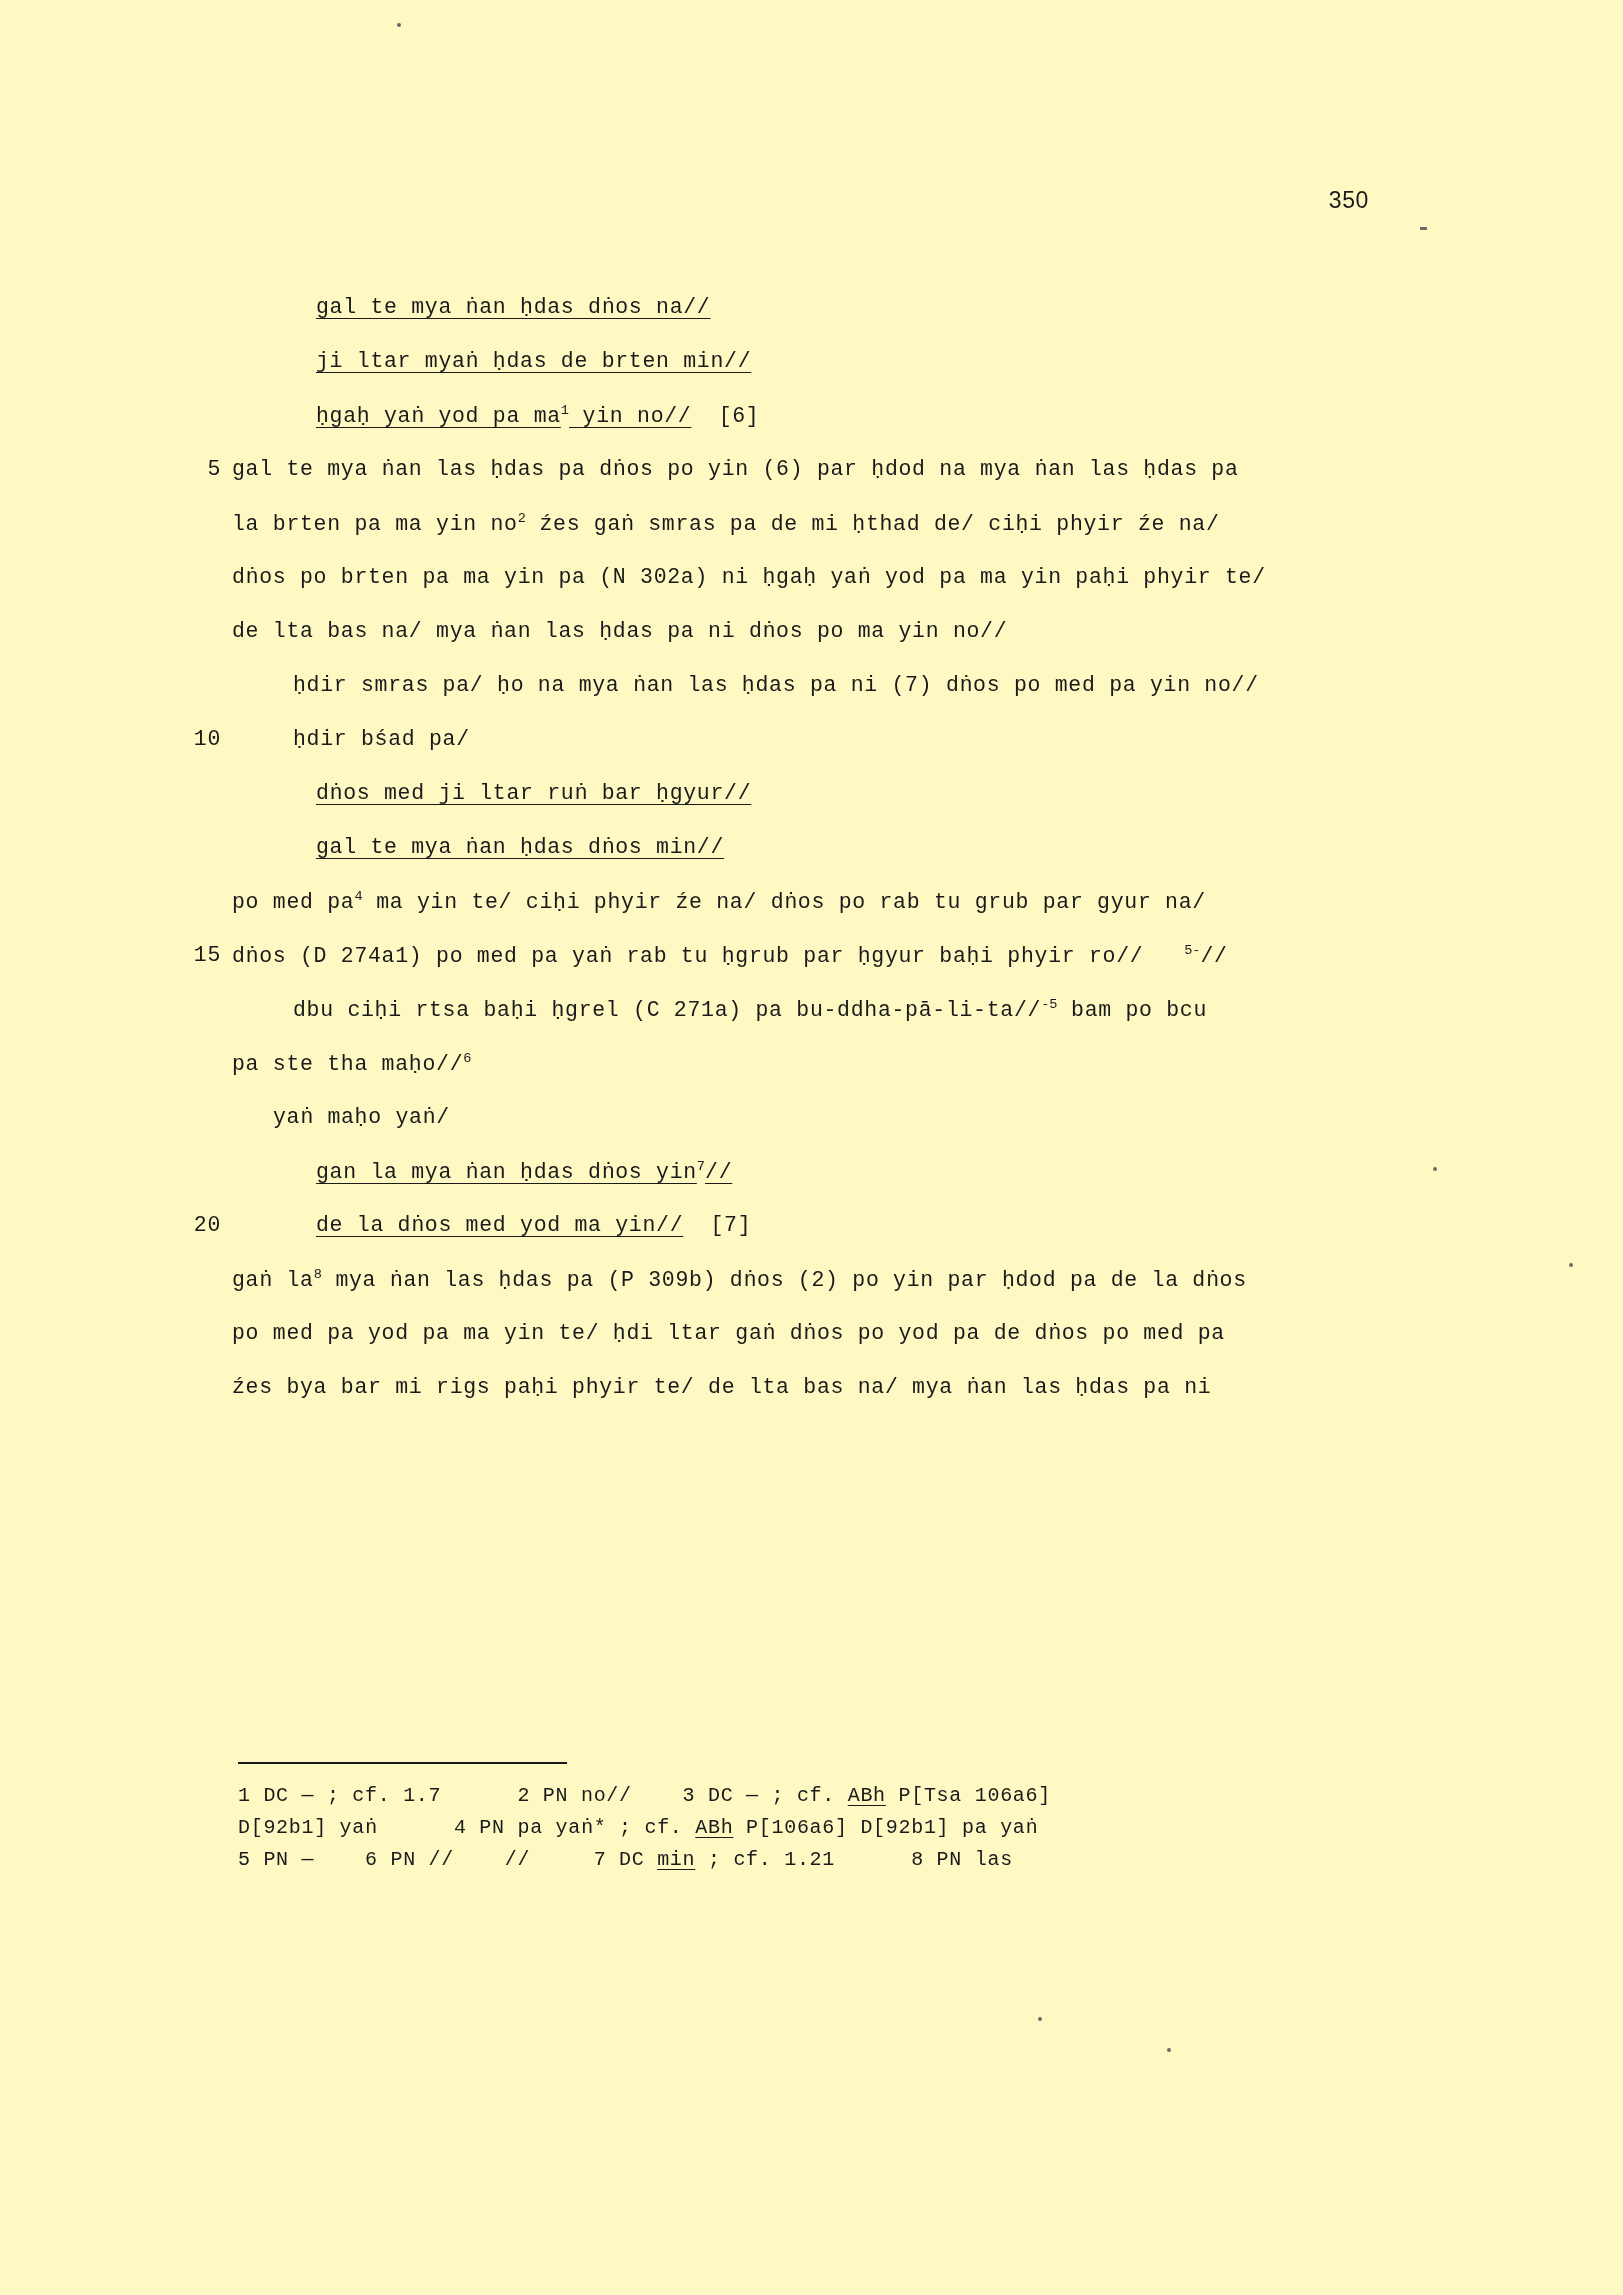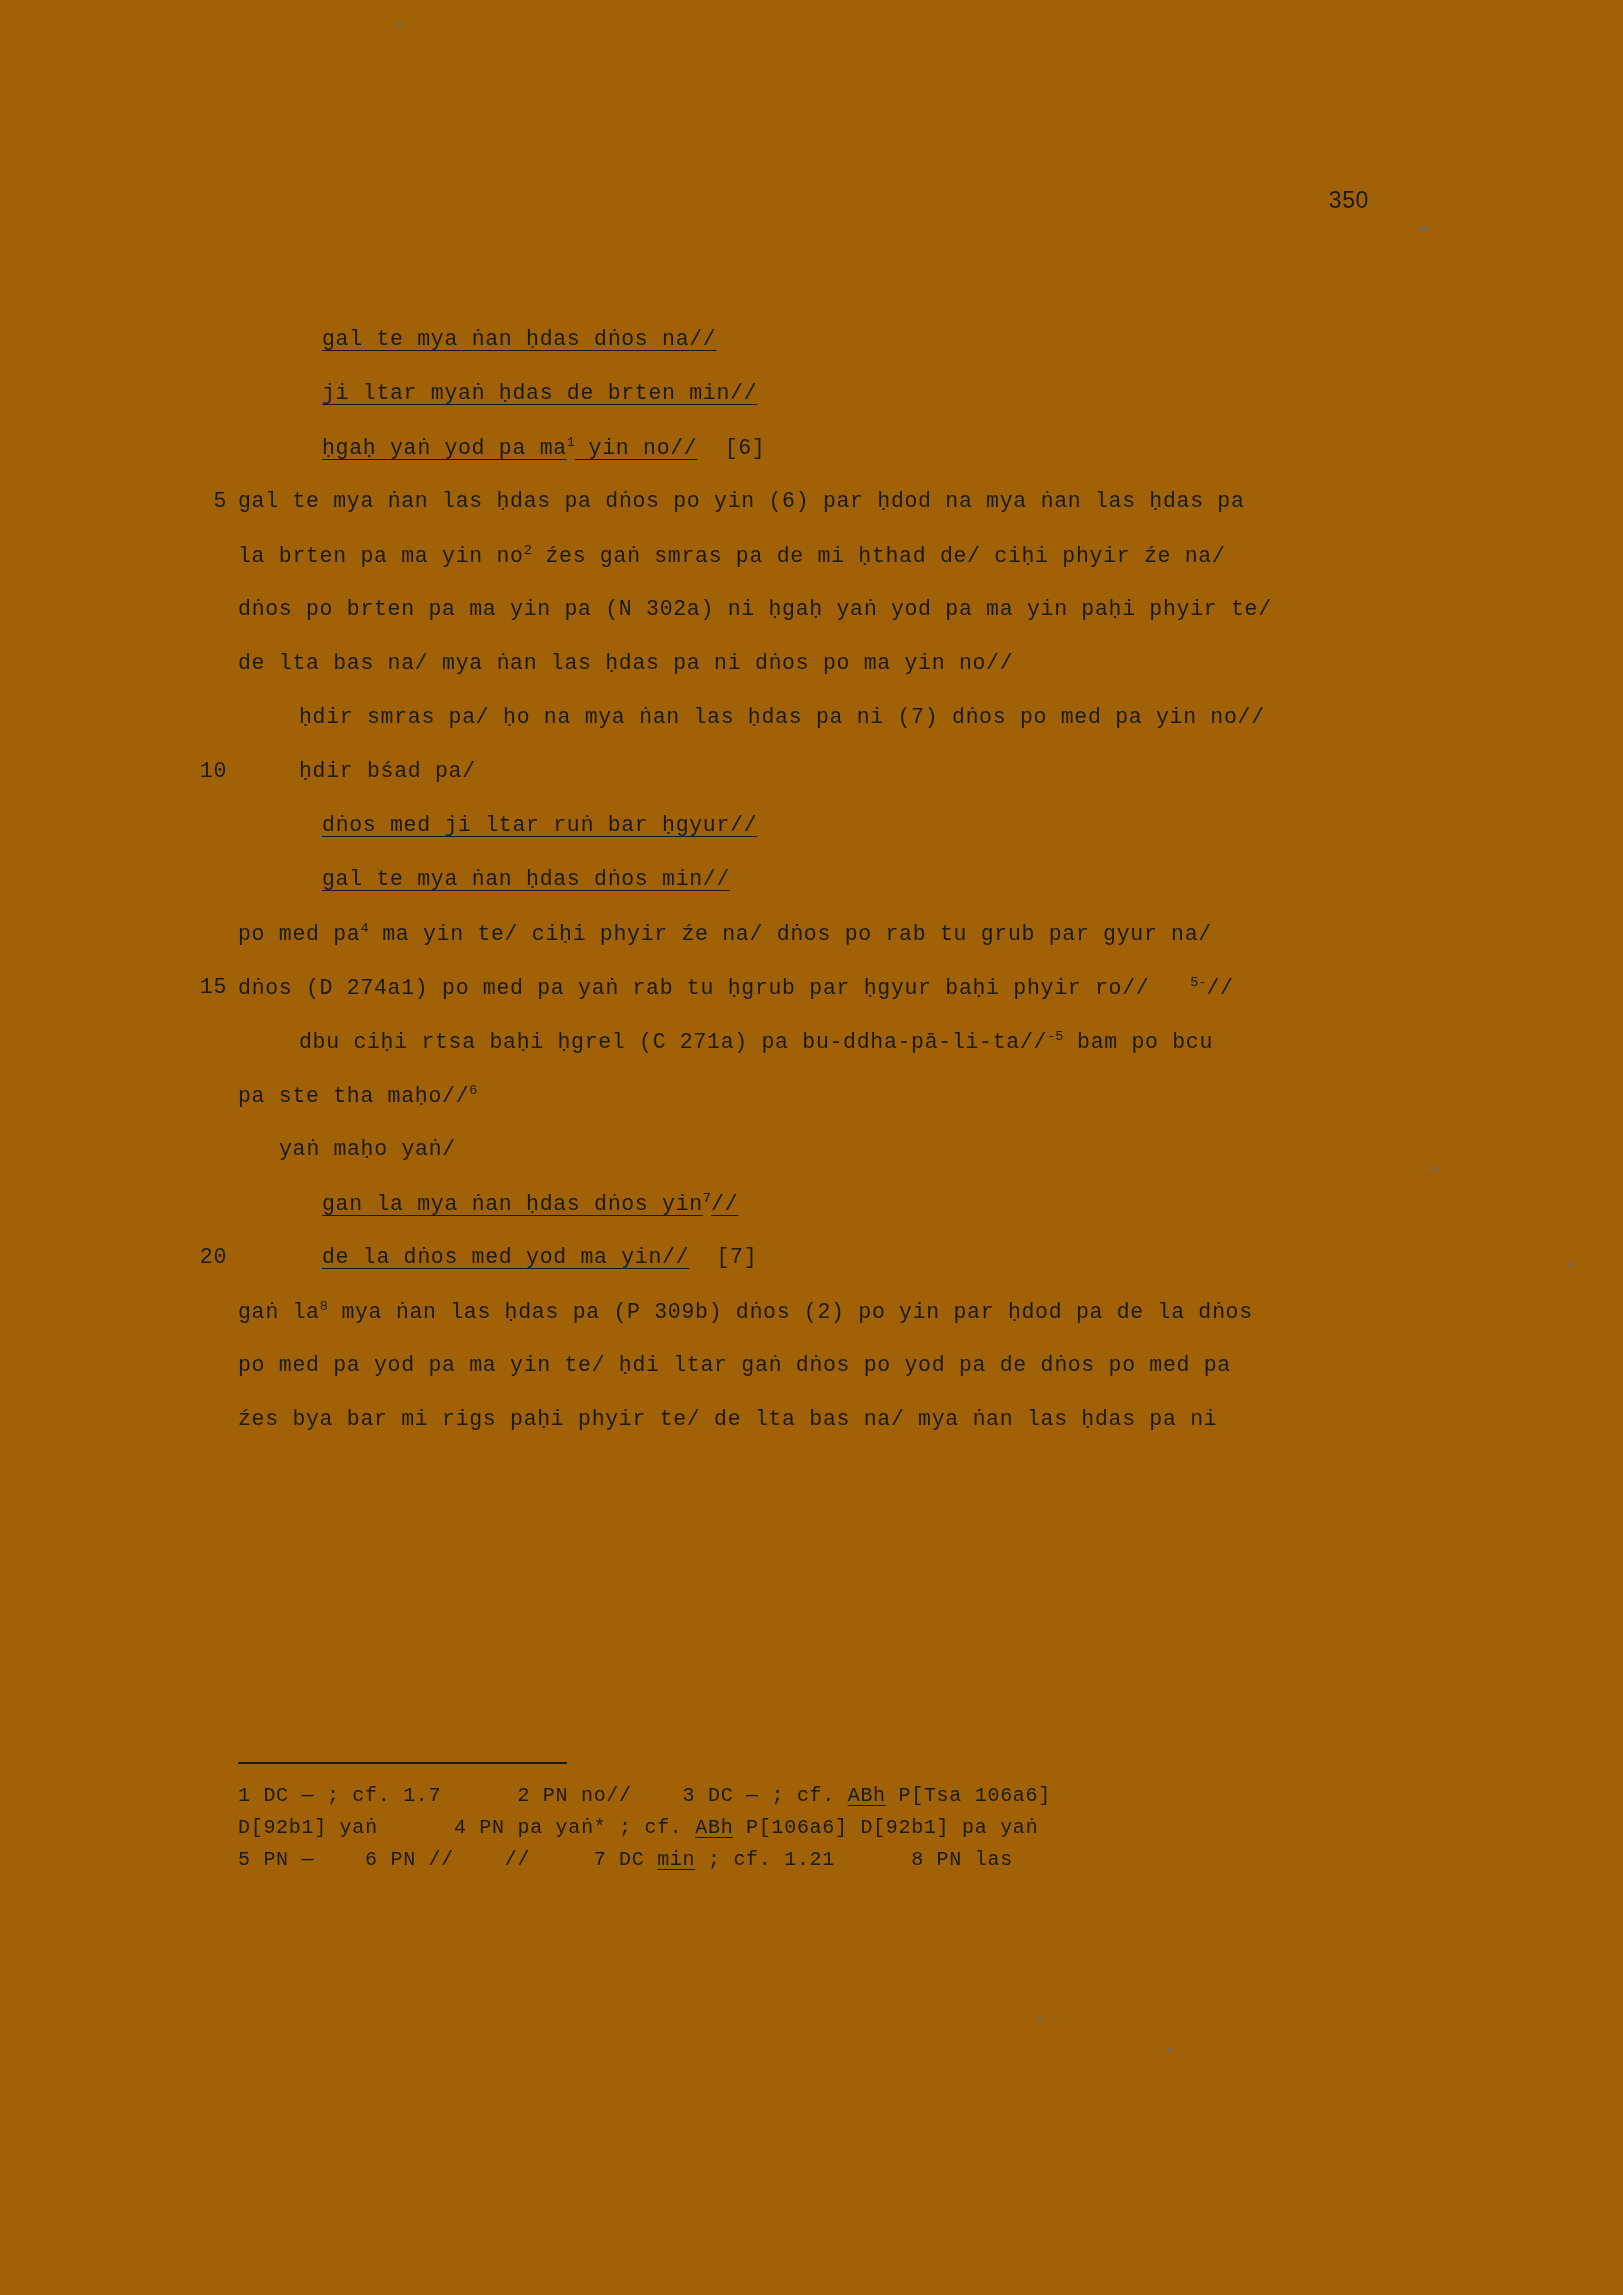--- a/index.html
+++ b/index.html
@@ -10,36 +10,35 @@
   body {
     width: 1624px;
     height: 2295px;
     position: relative;
     font-family: "Liberation Mono", monospace;
     color: #1a1a1a;
   }
   .page {
     position: absolute;
     inset: 0;
-    background: #a16207;
+    background: #fef9c3;
   }
   .page-number {
     position: absolute;
     top: 187px;
     right: 255px;
     font-family: "Liberation Sans", sans-serif;
     font-size: 23px;
     letter-spacing: 0.6px;
   }
   .body-area {
     position: absolute;
     top: 295px;
-    left: 238px;
+    left: 232px;
     width: 1167px;
-    margin-top: 32px;
   }
   .line {
     position: relative;
     height: 54px;
     font-size: 21.5px;
     letter-spacing: 0.7px;
     white-space: pre;
   }
   .line .num {
     position: absolute;

